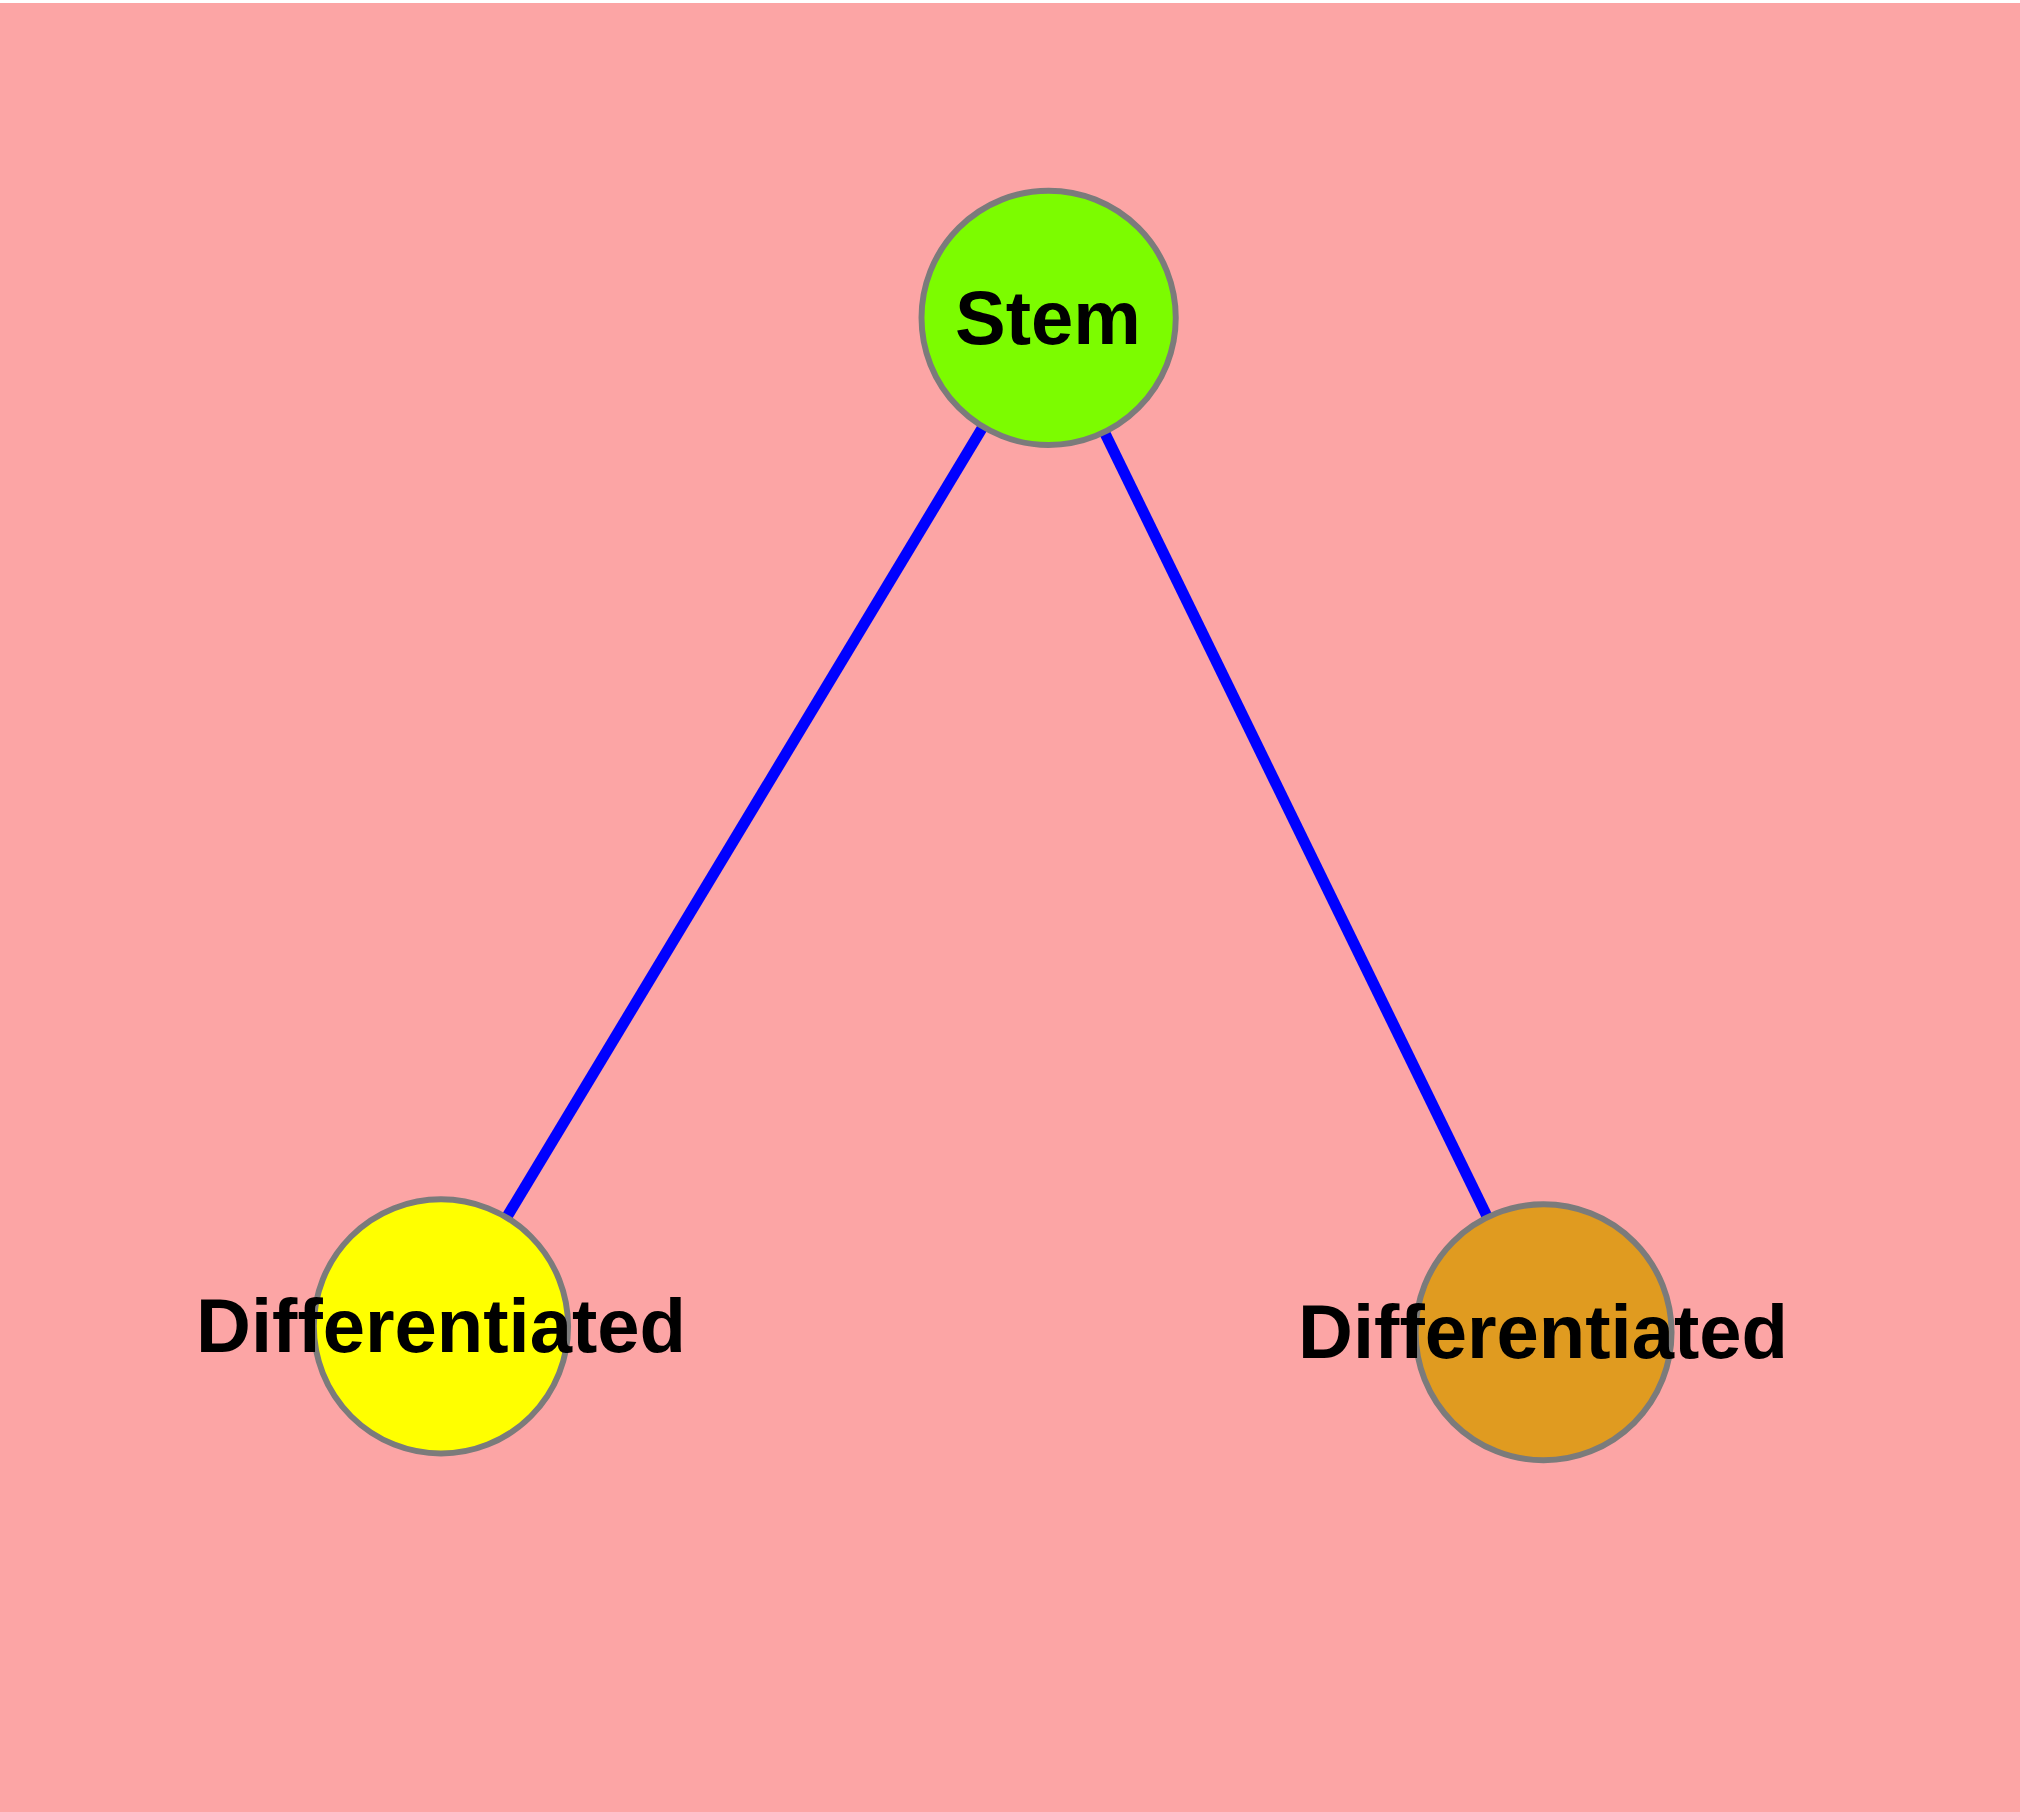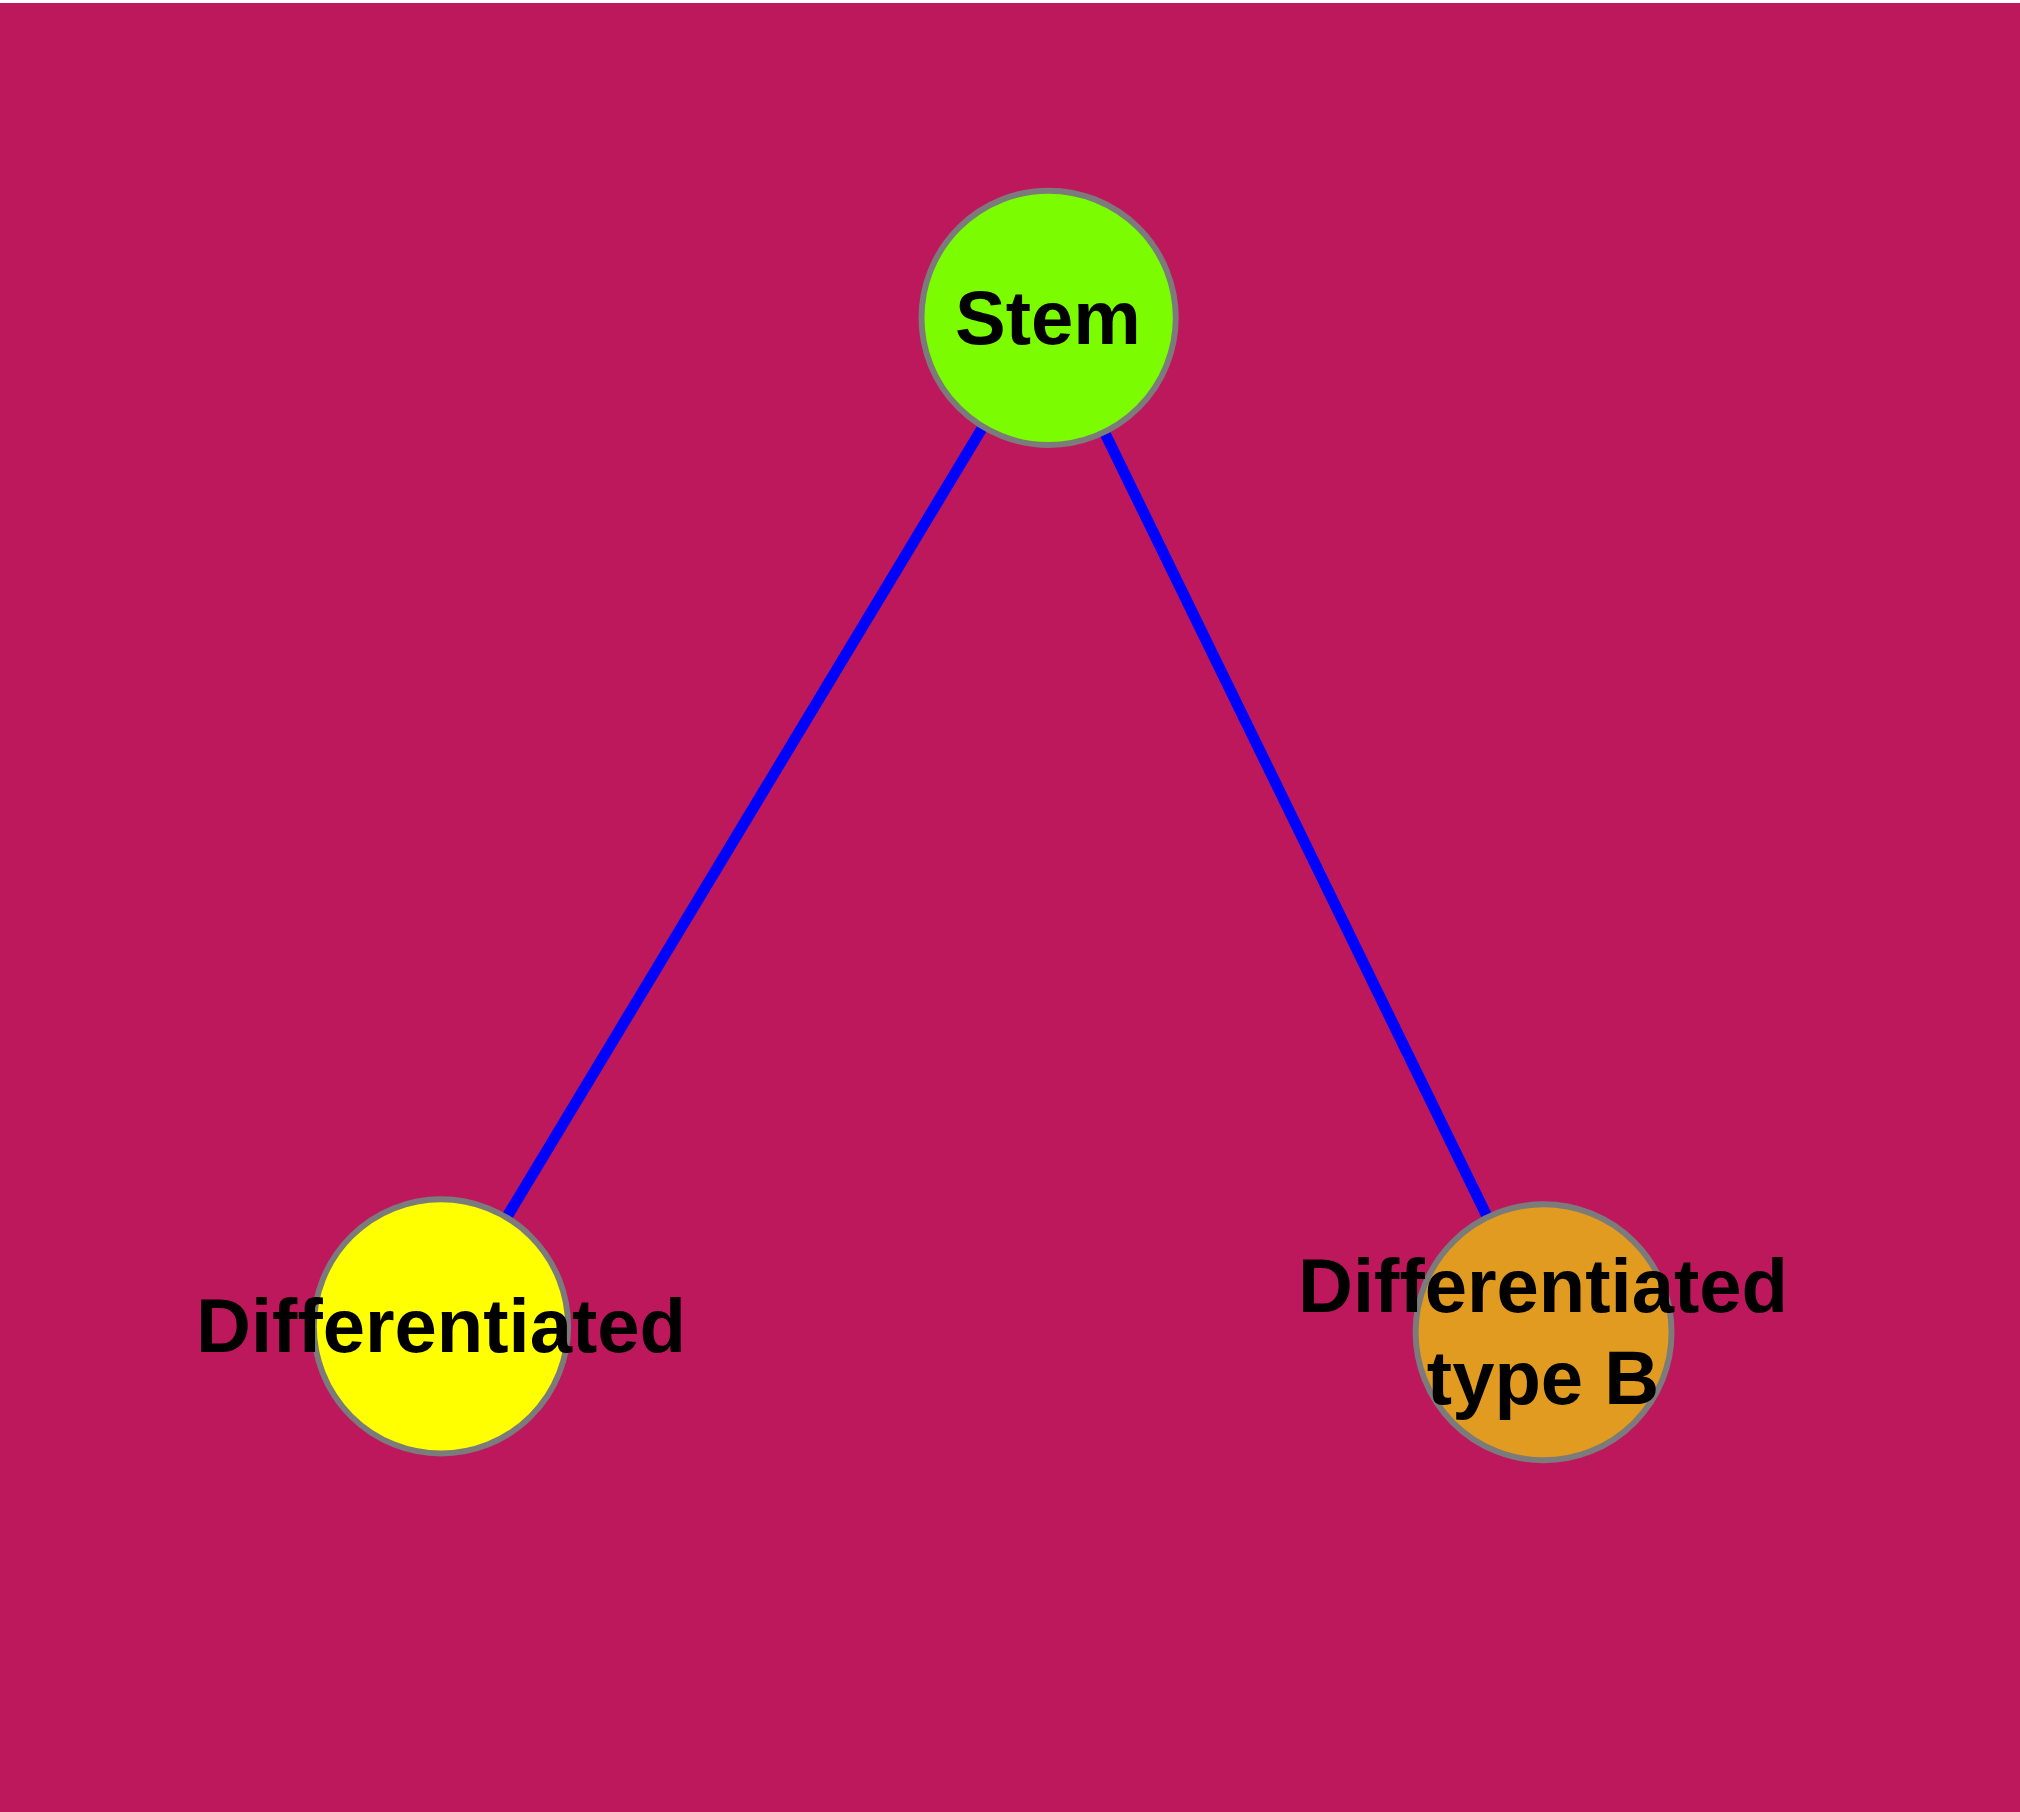--- a/index.html
+++ b/index.html
@@ -42,37 +42,36 @@
     white-space: nowrap;
     z-index: 2;
   }
   .node-label .line {
     display: block;
   }
 </style>
 </head>
 <body>
 
-<div class="canvas" style="background: #be185d;">
+<div class="canvas" style="background: #fca5a5;">
   <div class="top-edge" style="background: rgb(255, 255, 255);"></div>
 
   <svg class="graph" viewBox="0 0 2384 2138" xmlns="http://www.w3.org/2000/svg">
     <line class="edge" x1="1237" y1="375" x2="520" y2="1565" stroke="#0000FF" stroke-width="13"></line>
     <line class="edge" x1="1237" y1="375" x2="1821" y2="1572" stroke="#0000FF" stroke-width="13"></line>
     <circle class="node" cx="1237" cy="375" r="150" fill="#7CFC00" stroke="#7B7B7B" stroke-width="7"></circle>
     <circle class="node" cx="520" cy="1565" r="150" fill="#FFFF00" stroke="#7B7B7B" stroke-width="7"></circle>
     <circle class="node" cx="1821" cy="1572" r="151" fill="#E09B20" stroke="#7B7B7B" stroke-width="7"></circle>
   </svg>
 
   <div class="node-label" style="left: 1048px; top: 318px; color: rgb(0, 0, 0);">
     <span class="line">Stem</span>
   </div>
 
   <div class="node-label" style="left: 441px; top: 1326px; color: rgb(0, 0, 0);">
     <span class="line">Differentiated</span>
   </div>
 
   <div class="node-label" style="left: 1543px; top: 1332px; color: rgb(0, 0, 0);">
     <span class="line">Differentiated</span>
-    <span class="line">type B</span>
   </div>
 </div>
 
 
 </body></html>

